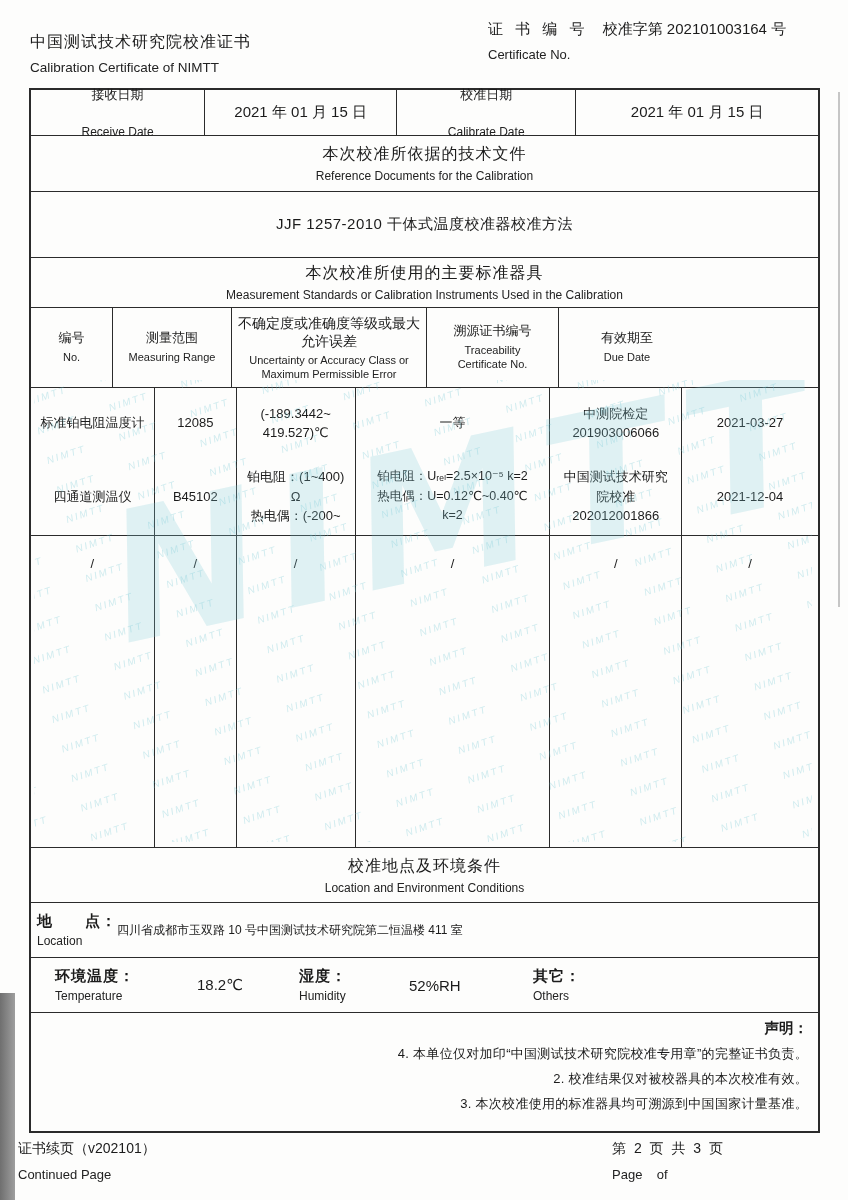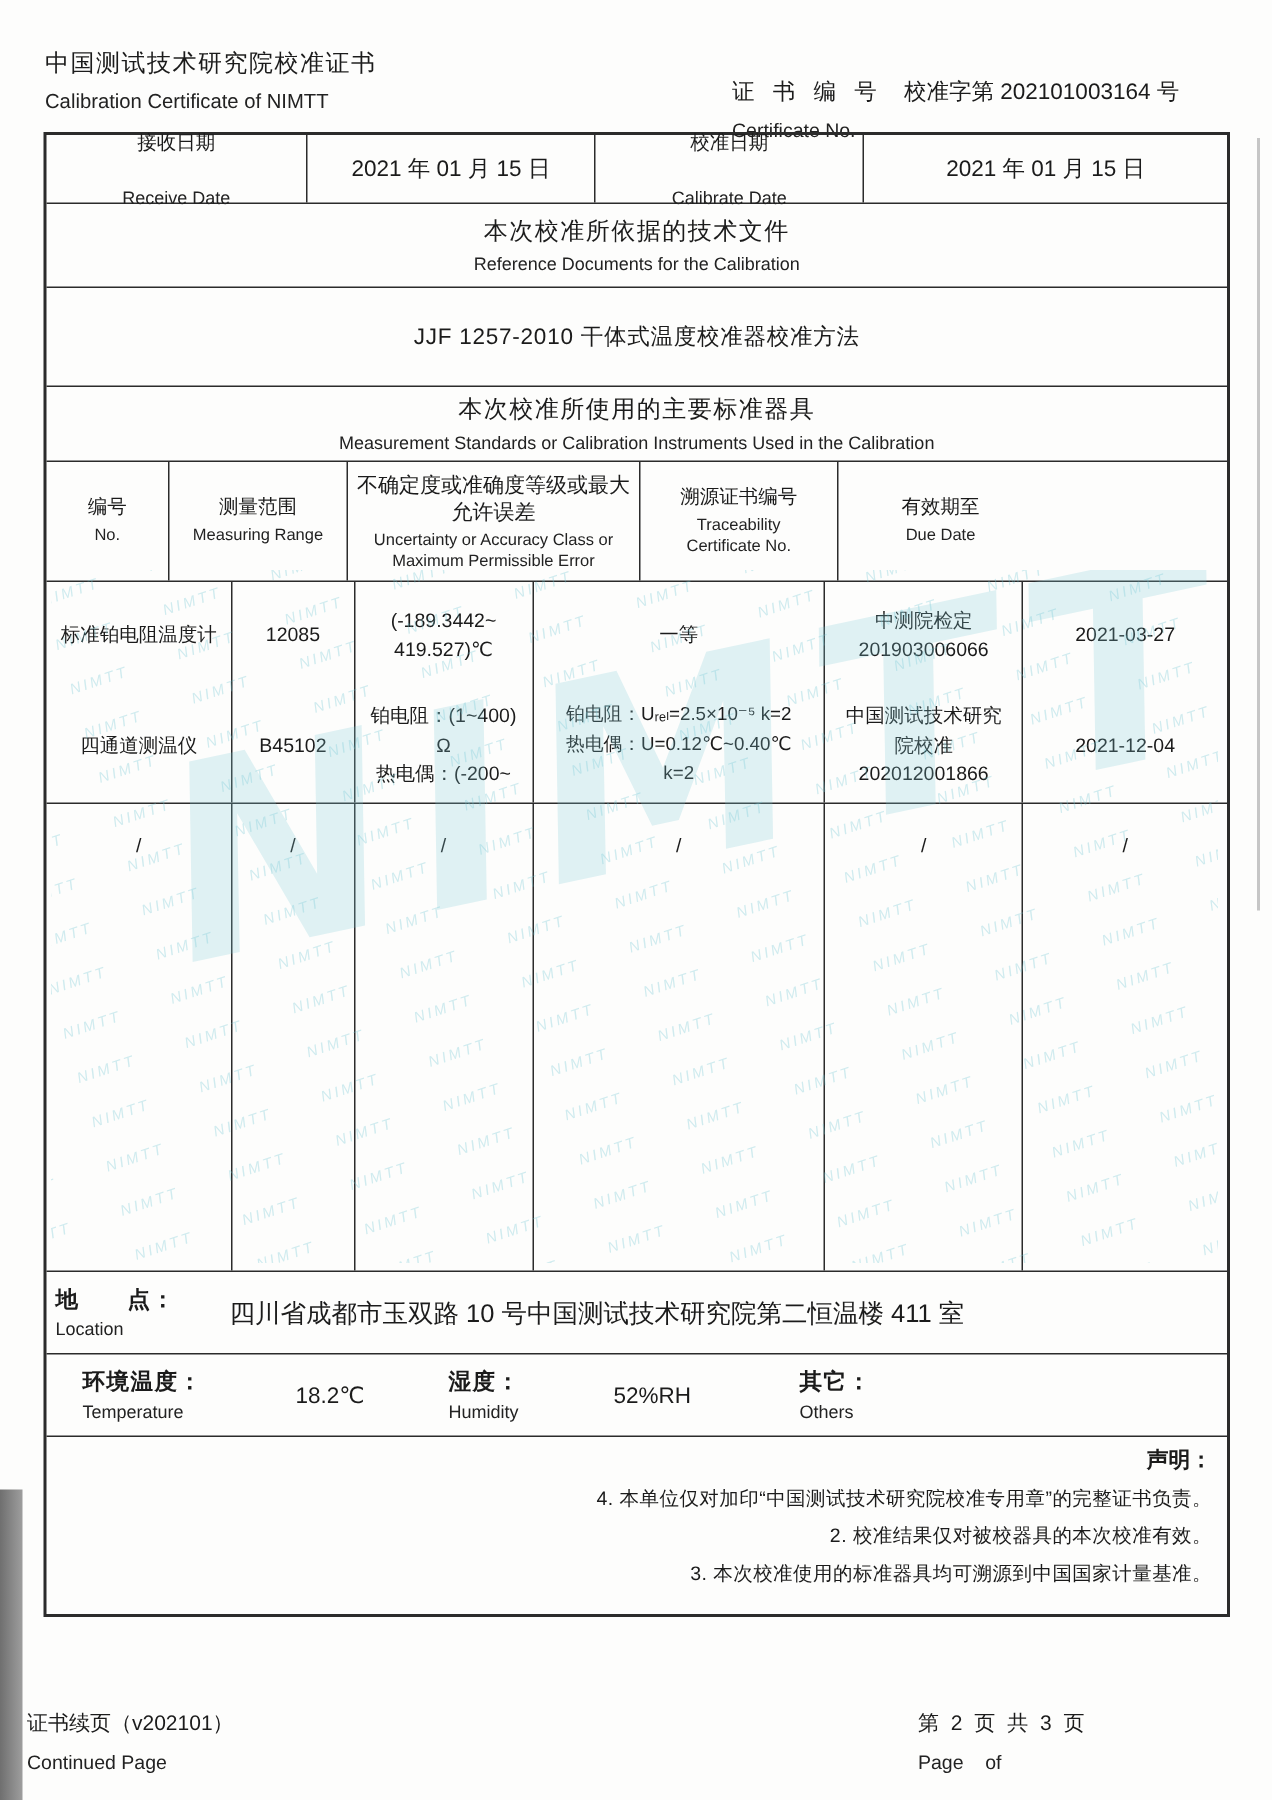--- a/index.html
+++ b/index.html
@@ -10,21 +10,21 @@
     width:848px; height:1200px;
     position:relative;
     overflow:hidden;
   }
   .page { position:absolute; inset:0; background:#fdfdfc; }
 
   
   .hdr-left { position:absolute; left:30px; top:32px; }
   .hdr-left .zh { font-size:16px; letter-spacing:1px; }
   .hdr-left .en { font-size:13.5px; margin-top:7px; color:#222; }
-  .hdr-right { position:absolute; left:488px; top:52px; }
+  .hdr-right { position:absolute; left:488px; top:20px; }
   .hdr-right .line1 { font-size:15px; }
   .hdr-right .line1 .lbl { letter-spacing:4px; margin-right:10px; }
   .hdr-right .en { font-size:13px; margin-top:8px; color:#222; }
 
   
   .cert-table {
     position:absolute; left:29px; top:88px; width:791px;
     border:2px solid #2b2b2b;
     background:transparent;
   }
@@ -62,21 +62,21 @@
   .r-blank { height:312px; }
   .r-blank .tcell { justify-content:flex-start; padding-top:18px; }
   .cell13 { font-size:13px; line-height:1.5; }
   .cell13s { font-size:12.5px; line-height:1.55; }
 
   .r-loc-sec { height:55px; }
   .r-location { height:55px; display:flex; align-items:center; border-bottom:1.5px solid #2b2b2b; padding:4px 6px; }
   .lbl-block { display:flex; flex-direction:column; justify-content:center; }
   .lbl-block .zh { font-size:15px; font-weight:600; letter-spacing:1px; }
   .lbl-block .en { font-size:12px; color:#222; margin-top:3px; font-weight:400; }
-  .r-location .value { font-size:17px; margin-left:36px; }
+  .r-location .value { font-size:12px; }
 
   .r-env { height:55px; display:flex; align-items:center; border-bottom:1.5px solid #2b2b2b; padding:4px 24px; }
   .env-val { font-size:15px; }
   .g1l{width:106px;} .g1v{width:138px; padding-left:36px;} .g2l{width:76px;} .g2v{width:158px; padding-left:34px;} .g3l{width:96px;}
 
   .r-decl { min-height:118px; padding:6px 10px 8px 25px;text-align:right; }
   .r-decl .zh { font-size:14.5px; font-weight:600; }
   .r-decl .en { font-size:12px; color:#222; margin-top:2px; }
   .r-decl .item { font-size:13px; margin-top:7px; letter-spacing:0.3px; }
 
@@ -204,20 +204,24 @@
 
     <div class="trow r-blank">
       <div class="tcell w1 cell13">/</div>
       <div class="tcell w2 cell13">/</div>
       <div class="tcell w3 cell13">/</div>
       <div class="tcell w4 cell13">/</div>
       <div class="tcell w5 cell13">/</div>
       <div class="tcell w6 cell13">/</div>
     </div>
 
+    <div class="r-sec r-loc-sec">
+      <div class="zh">校准地点及环境条件</div>
+      <div class="en">Location and Environment Conditions</div>
+    </div>
 
     <div class="r-location">
       <div class="lbl-block">
         <div class="zh">地　　点：</div>
         <div class="en">Location</div>
       </div>
       <div class="value">四川省成都市玉双路 10 号中国测试技术研究院第二恒温楼 411 室</div>
     </div>
 
     <div class="r-env">

